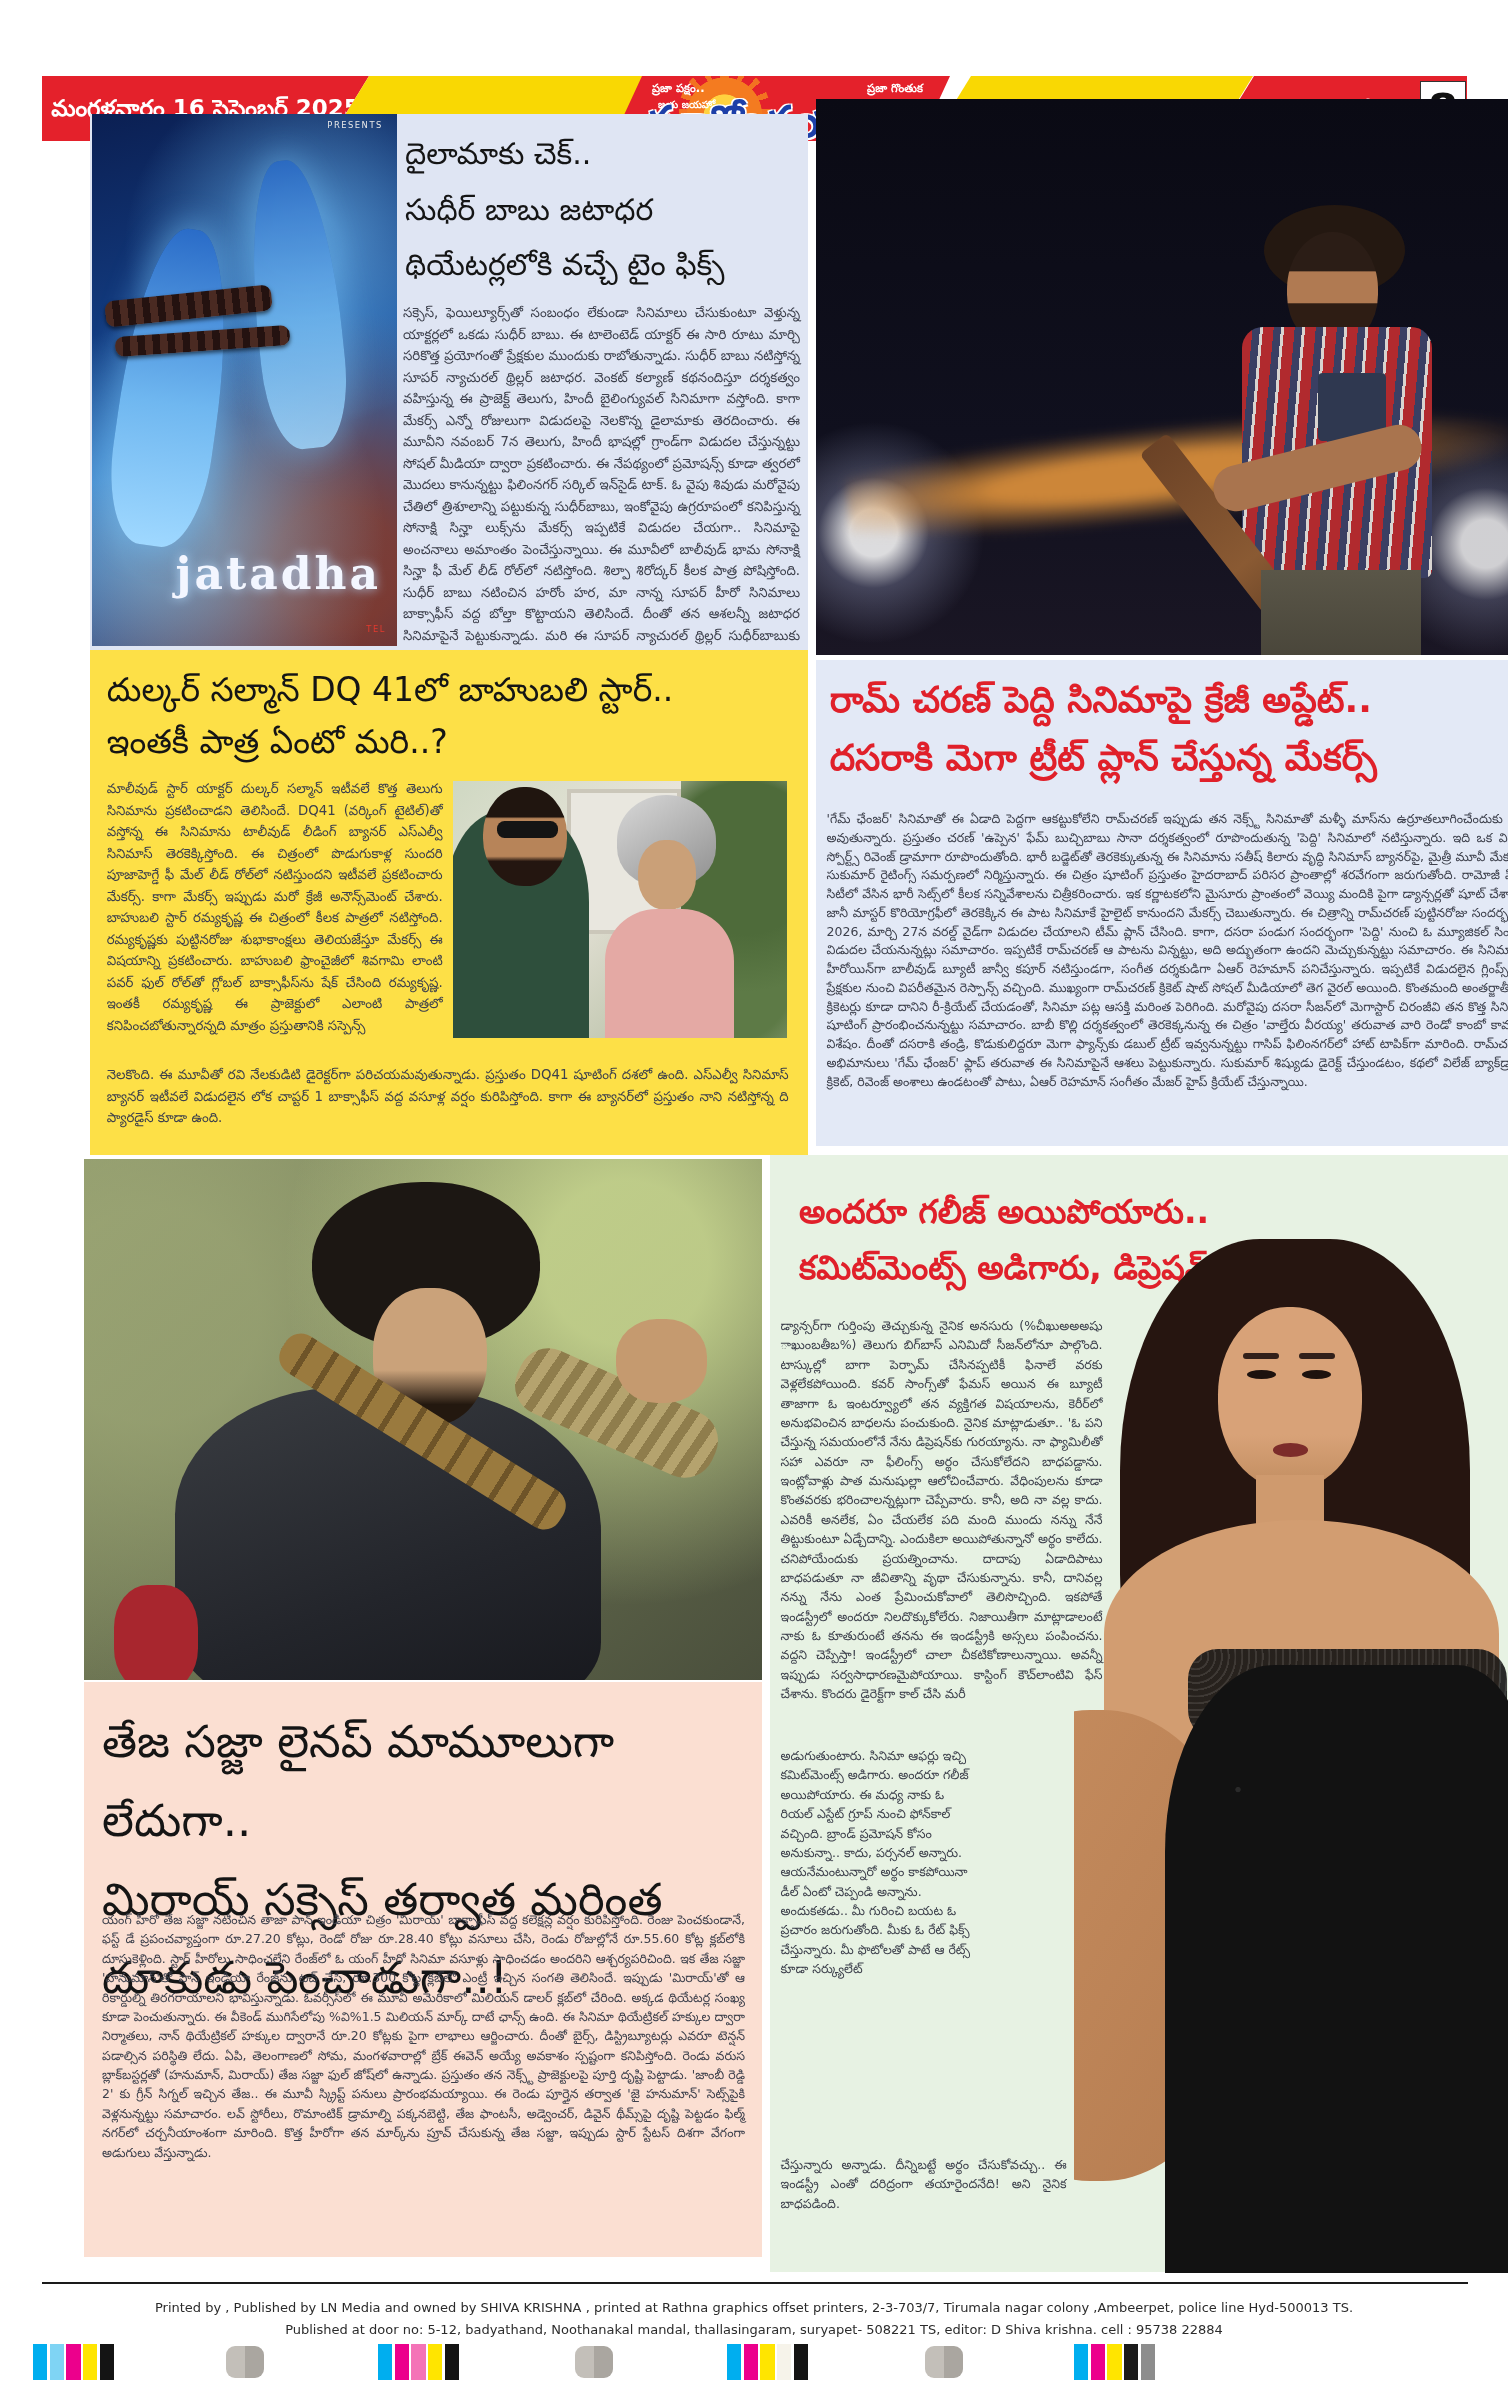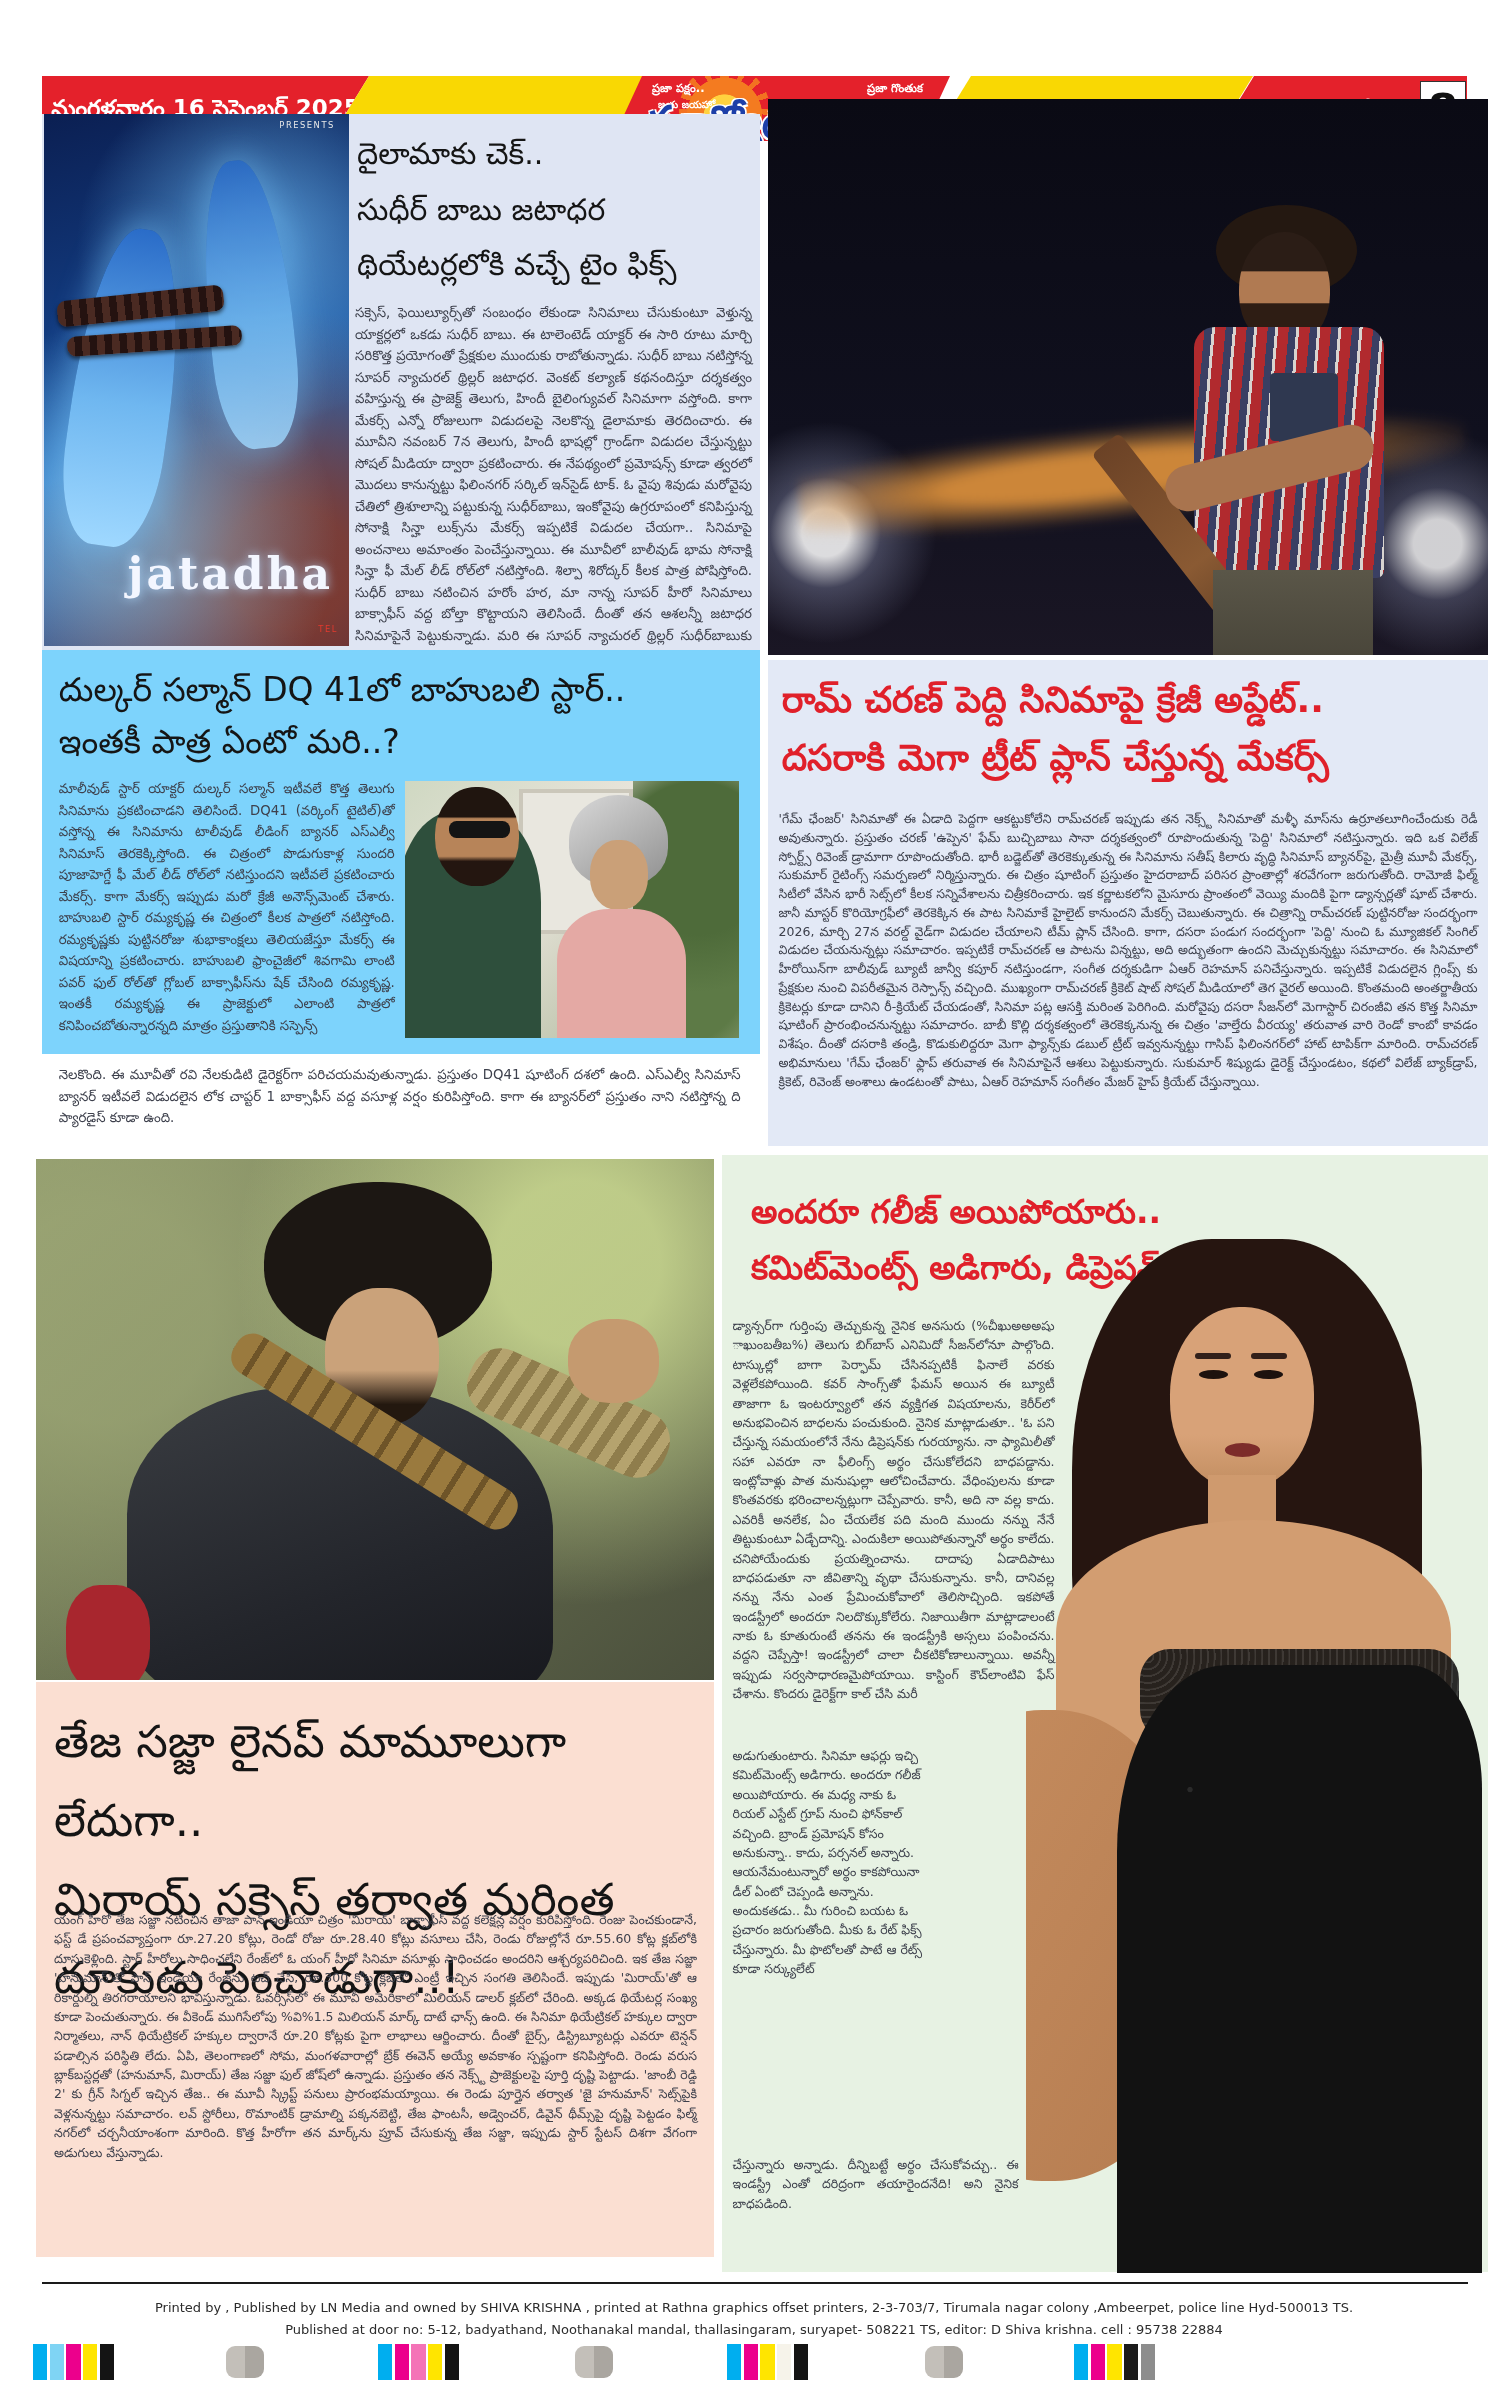--- a/index.html
+++ b/index.html
@@ -14,21 +14,21 @@
   .pageno-box{position:absolute;top:81px;left:1420px;width:44px;height:56px;background:#ffffff;
     border:1.5px solid #333;color:#111;font-size:43px;font-weight:bold;text-align:center;line-height:55px;}
   .logo-sun{position:absolute;width:91px;height:91px;border-radius:50%;
     background:radial-gradient(circle at 50% 55%, #ffd23f 0 30%, #f47b20 31% 55%, rgba(244,123,32,0) 56%);}
   .logo-ray{position:absolute;width:91px;height:91px;
     background:repeating-conic-gradient(#f47b20 0 8deg, rgba(0,0,0,0) 8deg 22deg);border-radius:50%;opacity:.9;}
   .logo-name{position:absolute;color:#1d3fa8;font-weight:bold;font-size:44px;
     text-shadow:-1.5px -1.5px 0 #fff,1.5px -1.5px 0 #fff,-1.5px 1.5px 0 #fff,1.5px 1.5px 0 #fff,0 2.3px 0 #fff;white-space:nowrap;}
   .logo-small{position:absolute;color:#ffffff;font-size:11.4px;font-weight:bold;white-space:nowrap;}
   
-  .panel{position:absolute;}
+  .panel{position:absolute;margin-left:48px;}
   .headline{font-weight:normal;color:#151515;line-height:1.55;}
   .headline-red{font-weight:bold;color:#e0202a;line-height:1.5;}
   .body-text{color:#3d404c;text-align:justify;font-size:13.3px;line-height:1.62;}
   
   .poster{background:
      radial-gradient(circle at 70% 25%, rgba(120,200,255,.55) 0 8%, rgba(120,200,255,0) 40%),
      radial-gradient(circle at 25% 80%, rgba(150,220,255,.5) 0 10%, rgba(150,220,255,0) 45%),
      radial-gradient(circle at 80% 85%, rgba(140,60,40,.8) 0 12%, rgba(140,60,40,0) 50%),
      linear-gradient(165deg,#0b1f52 0%,#123a7e 35%,#1e63b4 60%,#3c2a4e 100%);overflow:hidden;}
   .foot-shape{position:absolute;background:linear-gradient(180deg,#2a6cc8,#6fb7f0 55%,#9fd8ff);border-radius:45% 45% 40% 40%/60% 60% 30% 30%;
@@ -132,21 +132,21 @@
     <div class="poster-presents" style="right:10.6px;bottom:12px;color:#e23a2e;">TEL</div>
   </div>
   <div class="headline abs" style="left:315px;top:12px;width:395px;font-size:30px;line-height:1.85;">
     <div>దైలామాకు చెక్..</div>
     <div>సుధీర్ బాబు జటాధర</div>
     <div>థియేటర్లలోకి వచ్చే టైం ఫిక్స్</div>
   </div>
   <div class="body-text abs" style="left:313px;top:188px;width:397px;height:334px;">సక్సెస్, ఫెయిల్యూర్స్‌తో సంబంధం లేకుండా సినిమాలు చేసుకుంటూ వెళ్తున్న యాక్టర్లలో ఒకడు సుధీర్ బాబు. ఈ టాలెంటెడ్ యాక్టర్ ఈ సారి రూటు మార్చి సరికొత్త ప్రయోగంతో ప్రేక్షకుల ముందుకు రాబోతున్నాడు. సుధీర్ బాబు నటిస్తోన్న సూపర్ న్యాచురల్ థ్రిల్లర్ జటాధర. వెంకట్ కల్యాణ్ కథనందిస్తూ దర్శకత్వం వహిస్తున్న ఈ ప్రాజెక్ట్ తెలుగు, హిందీ బైలింగ్యువల్ సినిమాగా వస్తోంది. కాగా మేకర్స్ ఎన్నో రోజులుగా విడుదలపై నెలకొన్న డైలామాకు తెరదించారు. ఈ మూవీని నవంబర్ 7న తెలుగు, హిందీ భాషల్లో గ్రాండ్‌గా విడుదల చేస్తున్నట్టు సోషల్ మీడియా ద్వారా ప్రకటించారు. ఈ నేపథ్యంలో ప్రమోషన్స్ కూడా త్వరలో మొదలు కానున్నట్టు ఫిలింనగర్ సర్కిల్ ఇన్‌సైడ్ టాక్. ఓ వైపు శివుడు మరోవైపు చేతిలో త్రిశూలాన్ని పట్టుకున్న సుధీర్‌బాబు, ఇంకోవైపు ఉగ్రరూపంలో కనిపిస్తున్న సోనాక్షి సిన్హా లుక్స్‌ను మేకర్స్ ఇప్పటికే విడుదల చేయగా.. సినిమాపై అంచనాలు అమాంతం పెంచేస్తున్నాయి. ఈ మూవీలో బాలీవుడ్ భామ సోనాక్షి సిన్హా ఫీ మేల్ లీడ్ రోల్‌లో నటిస్తోంది. శిల్పా శిరోద్కర్ కీలక పాత్ర పోషిస్తోంది. సుధీర్ బాబు నటించిన హరోం హర, మా నాన్న సూపర్ హీరో సినిమాలు బాక్సాఫీస్ వద్ద బోల్తా కొట్టాయని తెలిసిందే. దీంతో తన ఆశలన్నీ జటాధర సినిమాపైనే పెట్టుకున్నాడు. మరి ఈ సూపర్ న్యాచురల్ థ్రిల్లర్ సుధీర్‌బాబుకు ఎంతలా కలిసొస్తుందో చూడాలి.</div>
 </div>
 
-<div class="panel" style="left:42px;top:650px;width:718px;height:404px;background:#7dd3fc;">
+<div class="panel" style="left:42px;top:650px;width:718px;height:505px;background:#fde047;">
   <div class="headline abs" style="left:16.7px;top:13.7px;width:692px;font-size:33px;line-height:1.6;">
     <div>దుల్కర్ సల్మాన్ DQ 41లో బాహుబలి స్టార్..</div>
     <div>ఇంతకీ పాత్ర ఏంటో మరి..?</div>
   </div>
   <div class="abs" style="left:363px;top:131px;width:334px;height:257px;overflow:hidden;background:linear-gradient(135deg,#cfd8c2 0%,#e8e4da 40%,#9fae8c 100%);">
     <div class="abs" style="left:114px;top:7.6px;width:106px;height:137px;background:#e9e7df;border:4.6px solid #cbc7ba;"></div>
     <div class="abs" style="left:228px;top:0;width:106px;height:257px;background:radial-gradient(circle at 60% 30%,#4e6b3a 0 40%,rgba(0,0,0,0) 70%),radial-gradient(circle at 40% 75%,#5d7a46 0 35%,rgba(0,0,0,0) 65%);"></div>
     <div class="abs" style="left:-7.6px;top:30px;width:144px;height:228px;border-radius:40% 40% 0 0;background:#2e4f3c;"></div>
     <div class="abs" style="left:30px;top:6px;width:84px;height:99px;border-radius:48%;background:linear-gradient(180deg,#20150f 0 30%,#b78459 32% 70%,#241610 75%);"></div>
     <div class="abs" style="left:44px;top:40px;width:61px;height:16.7px;border-radius:7.6px;background:#141414;"></div>

